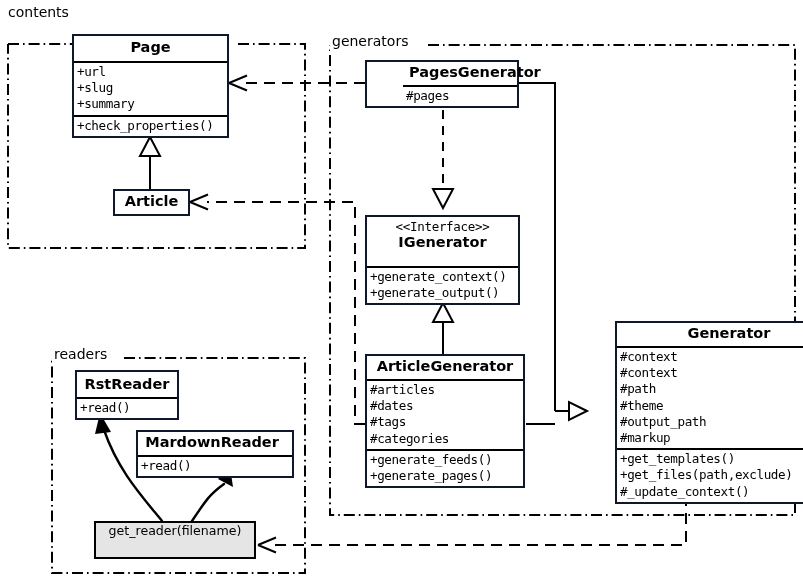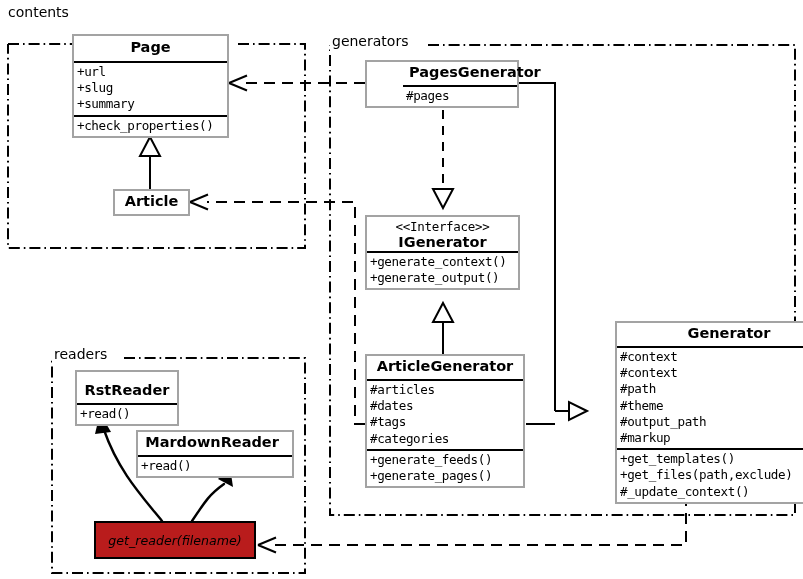--- a/index.html
+++ b/index.html
@@ -22,21 +22,21 @@
     top: 0;
     width: 803px;
     height: 579px;
     pointer-events: none;
   }
   
   .uml-class {
     position: absolute;
     box-sizing: border-box;
     background: #ffffff;
-    border: 2px solid #a3a3a3;
+    border: 2px solid #0f172a;
     z-index: 5;
   }
   .uml-name {
     text-align: center;
     font-weight: bold;
     font-size: 14.5px;
     font-family: "DejaVu Sans", sans-serif;
     color: #000;
     padding: 4px 6px 5px 6px;
     line-height: 1.1;
@@ -58,27 +58,25 @@
     font-family: "DejaVu Sans Mono", monospace;
     font-size: 12.6px;
     line-height: 16.2px;
     color: #000;
     white-space: nowrap;
     letter-spacing: -0.4px;
   }
   .plain-box {
     position: absolute;
     box-sizing: border-box;
-    background: #b91c1c;
+    background: #e5e5e5;
     border: 2px solid #000000;
     z-index: 5;
     display: flex;
-    align-items: center;
     justify-content: center;
-    font-style: italic;
   }
   .plain-box .label {
     font-family: "DejaVu Sans", sans-serif;
     font-size: 12.6px;
     color: #000;
     white-space: nowrap;
   }
   
   .pkg-label {
     position: absolute;
@@ -188,21 +186,21 @@
   </div>
 
   <div class="uml-class" style="left:365px; top:60px; width:154px;padding-left:36px;">
     <div class="uml-name" style="padding:3px 6px 4px 6px;">PagesGenerator</div>
     <div class="uml-compartment">
       <div class="row">#pages</div>
     </div>
   </div>
 
   <div class="uml-class" style="left:365px; top:215px; width:155px;">
-    <div class="uml-name" style="padding:3px 6px 0 6px;">
+    <div class="uml-name" style="padding:3px 6px 15px 6px;">
       <span class="uml-stereotype">&lt;&lt;Interface&gt;&gt;</span>
       <span>IGenerator</span>
     </div>
     <div class="uml-compartment">
       <div class="row">+generate_context()</div>
       <div class="row">+generate_output()</div>
     </div>
   </div>
 
   <div class="uml-class" style="left:365px; top:354px; width:160px;">
@@ -230,21 +228,21 @@
       <div class="row">#markup</div>
     </div>
     <div class="uml-compartment">
       <div class="row">+get_templates()</div>
       <div class="row">+get_files(path,exclude)</div>
       <div class="row">#_update_context()</div>
     </div>
   </div>
 
   <div class="uml-class" style="left:75px; top:370px; width:104px;">
-    <div class="uml-name" style="padding:11px 6px 4px 6px;">RstReader</div>
+    <div class="uml-name" style="padding:5px 6px 4px 6px;">RstReader</div>
     <div class="uml-compartment">
       <div class="row">+read()</div>
     </div>
   </div>
 
   <div class="uml-class" style="left:136px; top:430px; width:158px;">
     <div class="uml-name" style="padding:3px 6px 4px 0;">MardownReader</div>
     <div class="uml-compartment">
       <div class="row">+read()</div>
     </div>

